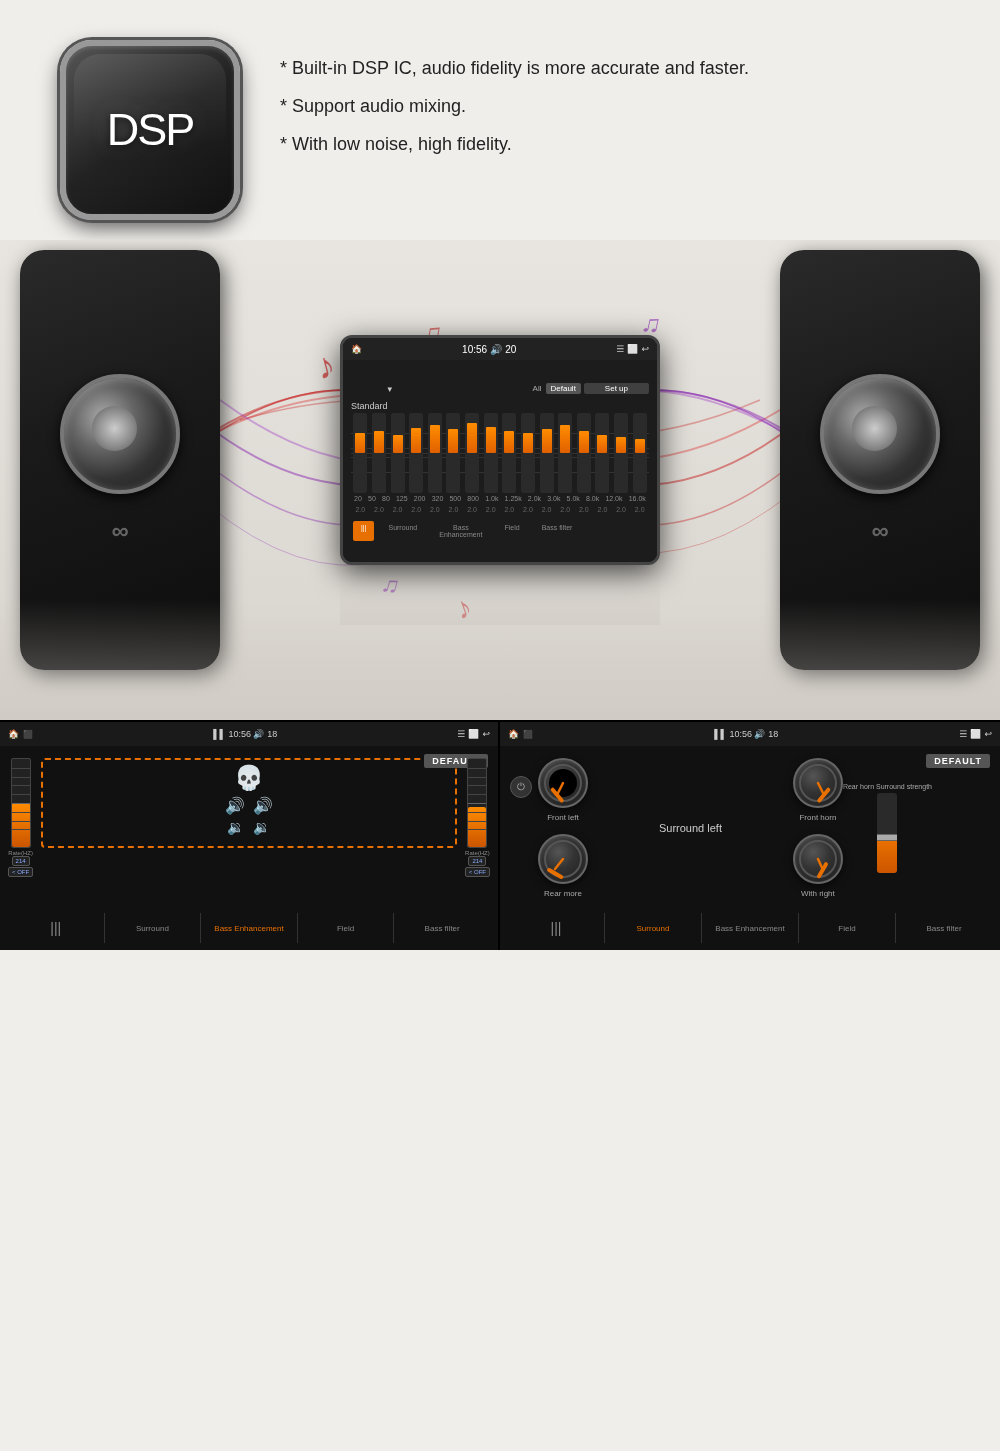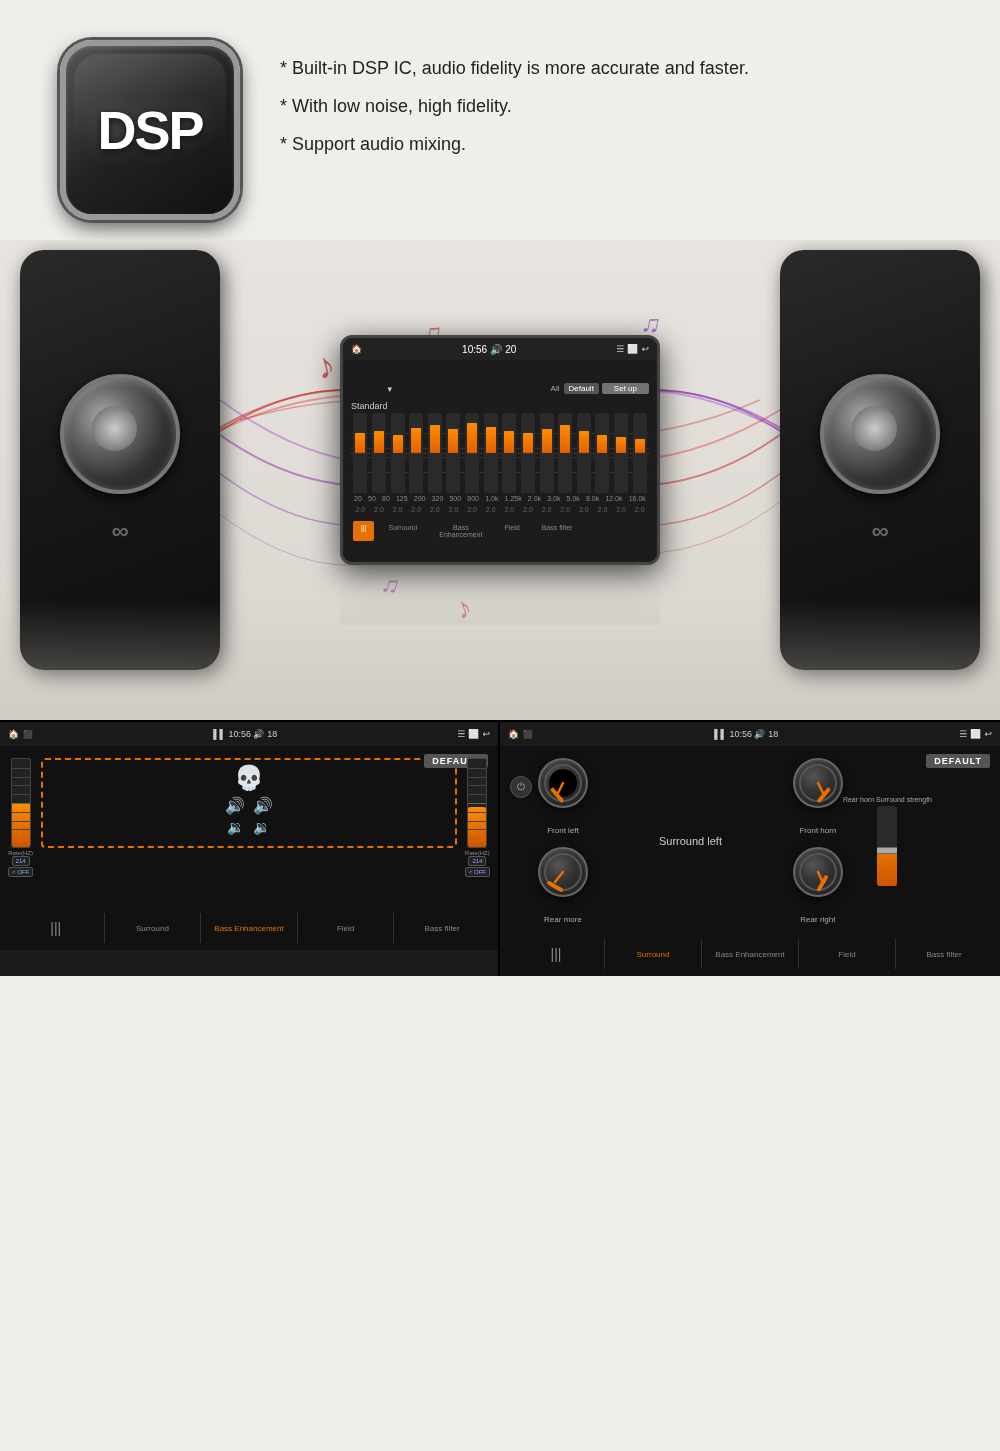--- a/index.html
+++ b/index.html
@@ -36,22 +36,22 @@
       position: relative;
     }
     .dsp-icon-inner::before {
       content: '';
       position: absolute;
       top: 8px; left: 8px; right: 8px; bottom: 8px;
       border-radius: 26px;
       background: linear-gradient(180deg, rgba(255,255,255,0.08) 0%, transparent 60%);
     }
     .dsp-text {
-      font-size: 54px;
-      font-weight: 700;
+      font-size: 45px;
+      font-weight: 400;
       color: #fff;
       text-shadow: 0 2px 8px rgba(0,0,0,0.8), 0 0 20px rgba(200,200,200,0.3);
       letter-spacing: -2px;
       z-index: 1;
     }
     .features-text {
       padding-top: 10px;
       font-size: 18px;
       line-height: 2;
       color: #222;
@@ -152,25 +152,25 @@
     }
     .eq-header {
       display: flex;
       align-items: center;
       justify-content: space-between;
       padding: 2px 4px;
       color: #ccc;
       font-size: 9px;
     }
     .eq-btn {
-      background: #737373;
+      background: #404040;
       color: #fff;
       border: none;
       border-radius: 2px;
-      padding: 1px 12px;
+      padding: 1px 21px;
       font-size: 8px;
     }
     .eq-btn-default {
       background: #555;
       color: #fff;
       border: none;
       border-radius: 2px;
       padding: 1px 5px;
       font-size: 8px;
       margin-right: 3px;
@@ -417,37 +417,37 @@
     
     .knob-fl::after { transform: rotate(-40deg); }
     .knob-fr::after { transform: rotate(40deg); }
     .knob-rl::after { transform: rotate(-60deg); }
     .knob-rr::after { transform: rotate(30deg); }
 
     .knob-section {
       display: flex;
       flex-direction: column;
       align-items: center;
-      gap: 18px;
+      gap: 5px;
     }
 
   </style>
 </head>
 <body>
 
 <div class="top-section">
   <div class="dsp-icon">
     <div class="dsp-icon-inner">
       <span class="dsp-text">DSP</span>
     </div>
   </div>
   <div class="features-text">
     <p>* Built-in DSP IC, audio fidelity is more accurate and faster.</p>
+    <p>* Support audio mixing.</p>
     <p>* With low noise, high fidelity.</p>
-    <p>* Support audio mixing.</p>
   </div>
 </div>
 
 <div class="speaker-section">
 
   <svg class="wave-svg" viewBox="0 0 1000 480" xmlns="http://www.w3.org/2000/svg">
 
     <path d="M200,200 Q350,100 500,200 Q650,300 800,180" stroke="rgba(200,30,30,0.5)" stroke-width="2" fill="none"></path>
     <path d="M180,220 Q350,80 500,220 Q650,360 820,200" stroke="rgba(200,30,30,0.4)" stroke-width="1.5" fill="none"></path>
     <path d="M160,240 Q350,60 500,240 Q650,400 840,210" stroke="rgba(200,30,30,0.3)" stroke-width="1" fill="none"></path>
@@ -789,21 +789,21 @@
             <div class="knob-label">Front horn</div>
           </div>
 
           <div class="knob-section">
             <div class="knob knob-rr">
               <svg width="40" height="40" viewBox="0 0 40 40">
                 <circle cx="20" cy="20" r="18" fill="none" stroke="#555" stroke-width="2"></circle>
                 <line x1="20" y1="20" x2="25" y2="31" stroke="#e87000" stroke-width="2.5" stroke-linecap="round"></line>
               </svg>
             </div>
-            <div class="knob-label">Rear right</div>
+            <div class="knob-label">With right</div>
           </div>
         </div>
 
         <div class="rear-horn-group">
           <div class="rear-horn-label">Rear horn Surround strength</div>
           <div class="rear-horn-fader">
             <div class="rear-horn-fill"></div>
             <div style="position:absolute;background:#aaa;width:24px;height:7px;border-radius:2px;left:-2px;bottom:40%;border:1px solid #666;"></div>
           </div>
         </div>

